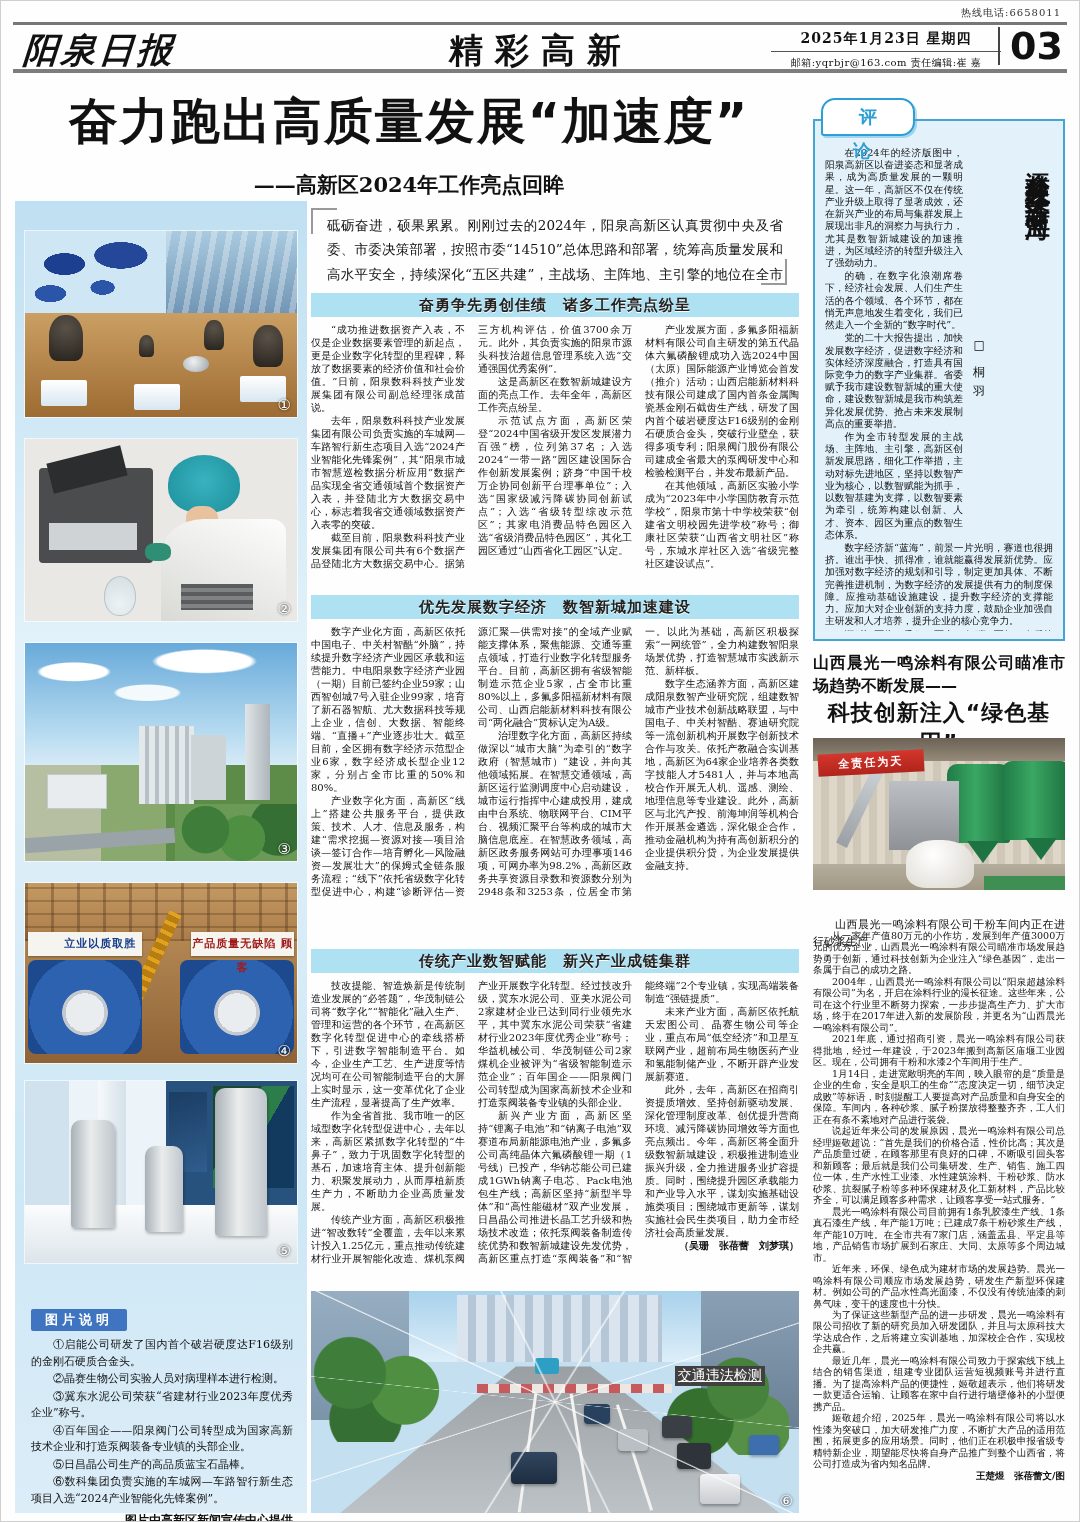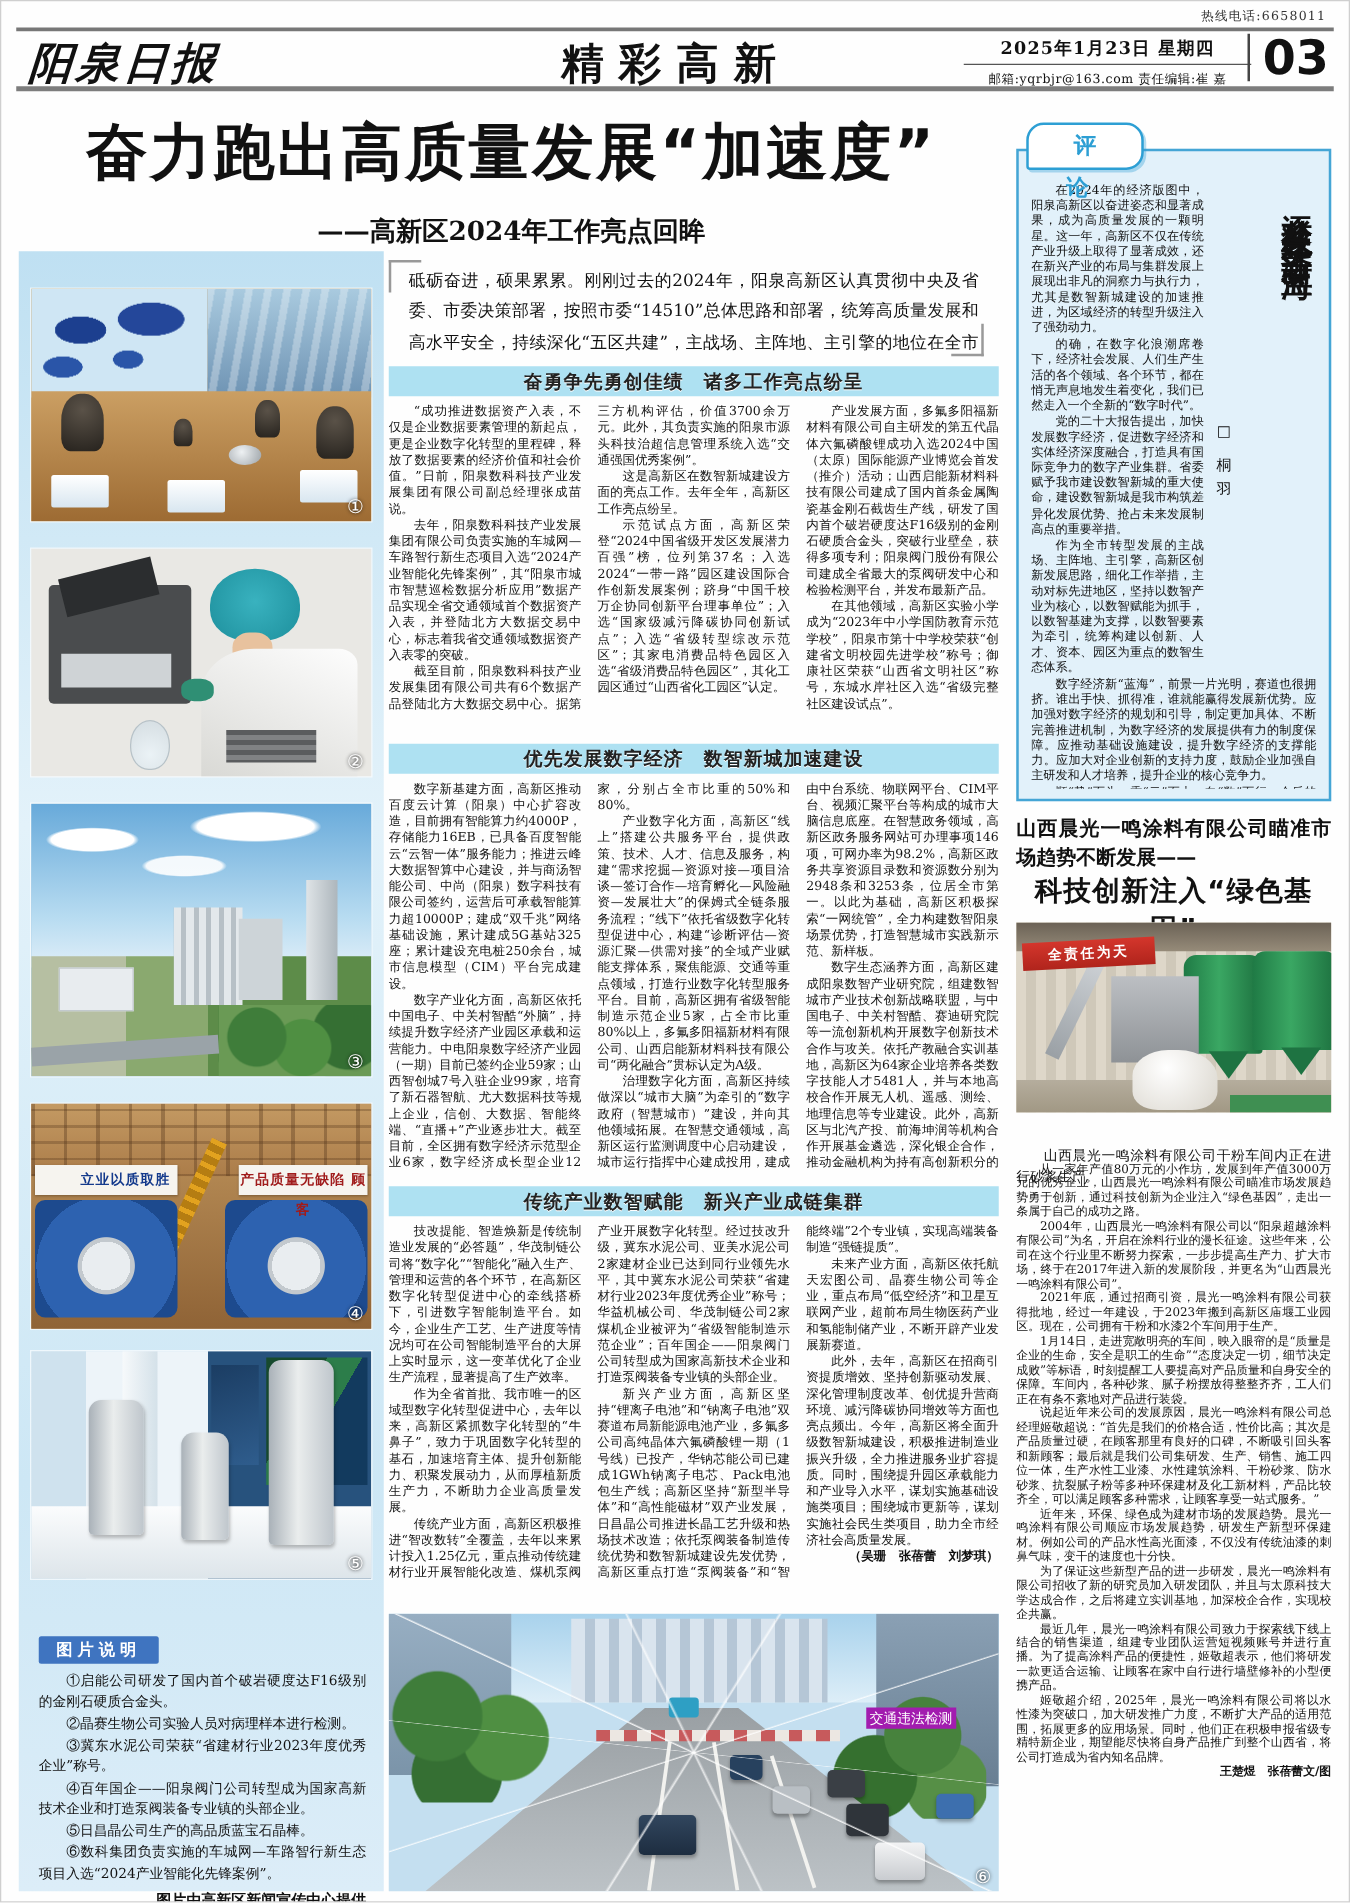--- a/index.html
+++ b/index.html
@@ -171,22 +171,22 @@
   .p6-c5{right:18%;bottom:20%;width:34px;height:26px;background:#2f343a;}
   .p6-c6{right:12%;bottom:4%;width:40px;height:30px;background:linear-gradient(180deg,#f2f3f4,#c9ccd0);}
   .p6-c7{right:4%;bottom:26%;width:30px;height:20px;background:#3d6fae;}
   .p6-bus{left:46%;top:30%;width:24px;height:16px;background:#2e9fc4;border-radius:3px;}
   .p6-net{top:0;left:0;right:0;bottom:0;
      background:linear-gradient(25deg,transparent 49.7%,rgba(255,255,255,.85) 49.9%,transparent 50.25%),
                 linear-gradient(-18deg,transparent 49.7%,rgba(255,255,255,.8) 49.9%,transparent 50.25%),
                 linear-gradient(64deg,transparent 49.75%,rgba(255,255,255,.7) 50%,transparent 50.35%),
                 linear-gradient(-58deg,transparent 49.75%,rgba(255,255,255,.75) 50%,transparent 50.35%),
                 linear-gradient(6deg,transparent 49.8%,rgba(255,255,255,.6) 50%,transparent 50.2%);}
-  .p6-sign{right:7%;top:34%;background:#a21caf;color:#fff;font-size:11px;padding:1px 3px;z-index:5;
-           font-family:"DejaVu Sans",sans-serif;}
+  .p6-sign{right:7%;top:34%;background:#404040;color:#fff;font-size:14px;padding:1px 3px;z-index:5;
+           font-family:"DejaVu Sans",sans-serif;text-decoration:underline;}
 
   
   .capbox{position:absolute;left:16px;right:14px;top:1108px;}
   .capbox-label{display:inline-block;background:#3f74c0;color:#fff;font-size:13px;font-weight:bold;
                 padding:2px 14px;letter-spacing:4px;font-family:"DejaVu Sans",sans-serif;border-radius:2px;}
   .capbox-items{margin-top:6px;}
   .capbox-items p{font-size:11px;line-height:1.5;text-indent:2em;margin:1px 0;text-align:justify;}
   .capbox-credit{font-size:12px;font-weight:bold;text-align:right;margin-top:5px;}
 
   
@@ -340,21 +340,20 @@
       <p data-name="paragraph">去年，阳泉数科科技产业发展集团有限公司负责实施的车城网—车路智行新生态项目入选“2024产业智能化先锋案例”，其“阳泉市城市智慧巡检数据分析应用”数据产品实现全省交通领域首个数据资产入表，并登陆北方大数据交易中心，标志着我省交通领域数据资产入表零的突破。</p>
       <p data-name="paragraph">截至目前，阳泉数科科技产业发展集团有限公司共有6个数据产品登陆北方大数据交易中心。据第三方机构评估，价值3700余万元。此外，其负责实施的阳泉市源头科技治超信息管理系统入选“交通强国优秀案例”。</p>
       <p data-name="paragraph">这是高新区在数智新城建设方面的亮点工作。去年全年，高新区工作亮点纷呈。</p>
       <p data-name="paragraph">示范试点方面，高新区荣登“2024中国省级开发区发展潜力百强”榜，位列第37名；入选2024“一带一路”园区建设国际合作创新发展案例；跻身“中国千校万企协同创新平台理事单位”；入选“国家级减污降碳协同创新试点”；入选“省级转型综改示范区”；其家电消费品特色园区入选“省级消费品特色园区”，其化工园区通过“山西省化工园区”认定。</p>
       <p data-name="paragraph">产业发展方面，多氟多阳福新材料有限公司自主研发的第五代晶体六氟磷酸锂成功入选2024中国（太原）国际能源产业博览会首发（推介）活动；山西启能新材料科技有限公司建成了国内首条金属陶瓷基金刚石截齿生产线，研发了国内首个破岩硬度达F16级别的金刚石硬质合金头，突破行业壁垒，获得多项专利；阳泉阀门股份有限公司建成全省最大的泵阀研发中心和检验检测平台，并发布最新产品。</p>
       <p data-name="paragraph">在其他领域，高新区实验小学成为“2023年中小学国防教育示范学校”，阳泉市第十中学校荣获“创建省文明校园先进学校”称号；御康社区荣获“山西省文明社区”称号，东城水岸社区入选“省级完整社区建设试点”。</p>
     </div>
 
   <div class="sec-h" id="sec2h" data-name="section-header-2">优先发展数字经济　数智新城加速建设</div>
   <div class="sec-t" id="sec2t" data-name="section-text-2">
-      <p data-name="paragraph">数字新基建方面，高新区推动百度云计算（阳泉）中心扩容改造，目前拥有智能算力约4000P，存储能力16EB，已具备百度智能云“云智一体”服务能力；推进云峰大数据智算中心建设，并与商汤智能公司、中尚（阳泉）数字科技有限公司签约，运营后可承载智能算力超10000P；建成“双千兆”网络基础设施，累计建成5G基站325座；累计建设充电桩250余台，城市信息模型（CIM）平台完成建设。</p>
       <p data-name="paragraph">数字产业化方面，高新区依托中国电子、中关村智酷“外脑”，持续提升数字经济产业园区承载和运营能力。中电阳泉数字经济产业园（一期）目前已签约企业59家；山西智创城7号入驻企业99家，培育了新石器智航、尤大数据科技等规上企业，信创、大数据、智能终端、“直播+”产业逐步壮大。截至目前，全区拥有数字经济示范型企业6家，数字经济成长型企业12家，分别占全市比重的50%和80%。</p>
       <p data-name="paragraph">产业数字化方面，高新区“线上”搭建公共服务平台，提供政策、技术、人才、信息及服务，构建“需求挖掘—资源对接—项目洽谈—签订合作—培育孵化—风险融资—发展壮大”的保姆式全链条服务流程；“线下”依托省级数字化转型促进中心，构建“诊断评估—资源汇聚—供需对接”的全域产业赋能支撑体系，聚焦能源、交通等重点领域，打造行业数字化转型服务平台。目前，高新区拥有省级智能制造示范企业5家，占全市比重80%以上，多氟多阳福新材料有限公司、山西启能新材料科技有限公司“两化融合”贯标认定为A级。</p>
       <p data-name="paragraph">治理数字化方面，高新区持续做深以“城市大脑”为牵引的“数字政府（智慧城市）”建设，并向其他领域拓展。在智慧交通领域，高新区运行监测调度中心启动建设，城市运行指挥中心建成投用，建成由中台系统、物联网平台、CIM平台、视频汇聚平台等构成的城市大脑信息底座。在智慧政务领域，高新区政务服务网站可办理事项146项，可网办率为98.2%，高新区政务共享资源目录数和资源数分别为2948条和3253条，位居全市第一。以此为基础，高新区积极探索“一网统管”，全力构建数智阳泉场景优势，打造智慧城市实践新示范、新样板。</p>
       <p data-name="paragraph">数字生态涵养方面，高新区建成阳泉数智产业研究院，组建数智城市产业技术创新战略联盟，与中国电子、中关村智酷、赛迪研究院等一流创新机构开展数字创新技术合作与攻关。依托产教融合实训基地，高新区为64家企业培养各类数字技能人才5481人，并与本地高校合作开展无人机、遥感、测绘、地理信息等专业建设。此外，高新区与北汽产投、前海坤润等机构合作开展基金遴选，深化银企合作，推动金融机构为持有高创新积分的企业提供积分贷，为企业发展提供金融支持。</p>
     </div>
 
   <div class="sec-h" id="sec3h" data-name="section-header-3">传统产业数智赋能　新兴产业成链集群</div>
   <div class="sec-t" id="sec3t" data-name="section-text-3">
       <p data-name="paragraph">技改提能、智造焕新是传统制造业发展的“必答题”，华茂制链公司将“数字化”“智能化”融入生产、管理和运营的各个环节，在高新区数字化转型促进中心的牵线搭桥下，引进数字智能制造平台。如今，企业生产工艺、生产进度等情况均可在公司智能制造平台的大屏上实时显示，这一变革优化了企业生产流程，显著提高了生产效率。</p>
       <p data-name="paragraph">作为全省首批、我市唯一的区域型数字化转型促进中心，去年以来，高新区紧抓数字化转型的“牛鼻子”，致力于巩固数字化转型的基石，加速培育主体、提升创新能力、积聚发展动力，从而厚植新质生产力，不断助力企业高质量发展。</p>
@@ -424,20 +423,21 @@
     <div class="cp-green" data-name="green-floor-strip"></div>
     <div class="cp-bag" data-name="white-bag"></div>
   </div>
   <div class="coat-caption" data-name="coating-photo-caption">山西晨光一鸣涂料有限公司干粉车间内正在进行砂浆生产。</div>
   <div class="coat-body" data-name="coating-body">
       <p data-name="paragraph">从一家年产值80万元的小作坊，发展到年产值3000万元的优秀企业，山西晨光一鸣涂料有限公司瞄准市场发展趋势勇于创新，通过科技创新为企业注入“绿色基因”，走出一条属于自己的成功之路。</p>
       <p data-name="paragraph">2004年，山西晨光一鸣涂料有限公司以“阳泉超越涂料有限公司”为名，开启在涂料行业的漫长征途。这些年来，公司在这个行业里不断努力探索，一步步提高生产力、扩大市场，终于在2017年进入新的发展阶段，并更名为“山西晨光一鸣涂料有限公司”。</p>
       <p data-name="paragraph">2021年底，通过招商引资，晨光一鸣涂料有限公司获得批地，经过一年建设，于2023年搬到高新区庙堰工业园区。现在，公司拥有干粉和水漆2个车间用于生产。</p>
       <p data-name="paragraph">1月14日，走进宽敞明亮的车间，映入眼帘的是“质量是企业的生命，安全是职工的生命”“态度决定一切，细节决定成败”等标语，时刻提醒工人要提高对产品质量和自身安全的保障。车间内，各种砂浆、腻子粉摆放得整整齐齐，工人们正在有条不紊地对产品进行装袋。</p>
       <p data-name="paragraph">说起近年来公司的发展原因，晨光一鸣涂料有限公司总经理姬敬超说：“首先是我们的价格合适，性价比高；其次是产品质量过硬，在顾客那里有良好的口碑，不断吸引回头客和新顾客；最后就是我们公司集研发、生产、销售、施工四位一体，生产水性工业漆、水性建筑涂料、干粉砂浆、防水砂浆、抗裂腻子粉等多种环保建材及化工新材料，产品比较齐全，可以满足顾客多种需求，让顾客享受一站式服务。”</p>
+      <p data-name="paragraph">晨光一鸣涂料有限公司目前拥有1条乳胶漆生产线、1条真石漆生产线，年产能1万吨；已建成7条干粉砂浆生产线，年产能10万吨。在全市共有7家门店，涵盖盂县、平定县等地，产品销售市场扩展到石家庄、大同、太原等多个周边城市。</p>
       <p data-name="paragraph">近年来，环保、绿色成为建材市场的发展趋势。晨光一鸣涂料有限公司顺应市场发展趋势，研发生产新型环保建材。例如公司的产品水性高光面漆，不仅没有传统油漆的刺鼻气味，变干的速度也十分快。</p>
       <p data-name="paragraph">为了保证这些新型产品的进一步研发，晨光一鸣涂料有限公司招收了新的研究员加入研发团队，并且与太原科技大学达成合作，之后将建立实训基地，加深校企合作，实现校企共赢。</p>
       <p data-name="paragraph">最近几年，晨光一鸣涂料有限公司致力于探索线下线上结合的销售渠道，组建专业团队运营短视频账号并进行直播。为了提高涂料产品的便捷性，姬敬超表示，他们将研发一款更适合运输、让顾客在家中自行进行墙壁修补的小型便携产品。</p>
       <p data-name="paragraph">姬敬超介绍，2025年，晨光一鸣涂料有限公司将以水性漆为突破口，加大研发推广力度，不断扩大产品的适用范围，拓展更多的应用场景。同时，他们正在积极申报省级专精特新企业，期望能尽快将自身产品推广到整个山西省，将公司打造成为省内知名品牌。</p>
       <p data-name="paragraph">王楚煜　张蓓蕾文/图</p>
     </div>
 
 </div>
 
 </body></html>

